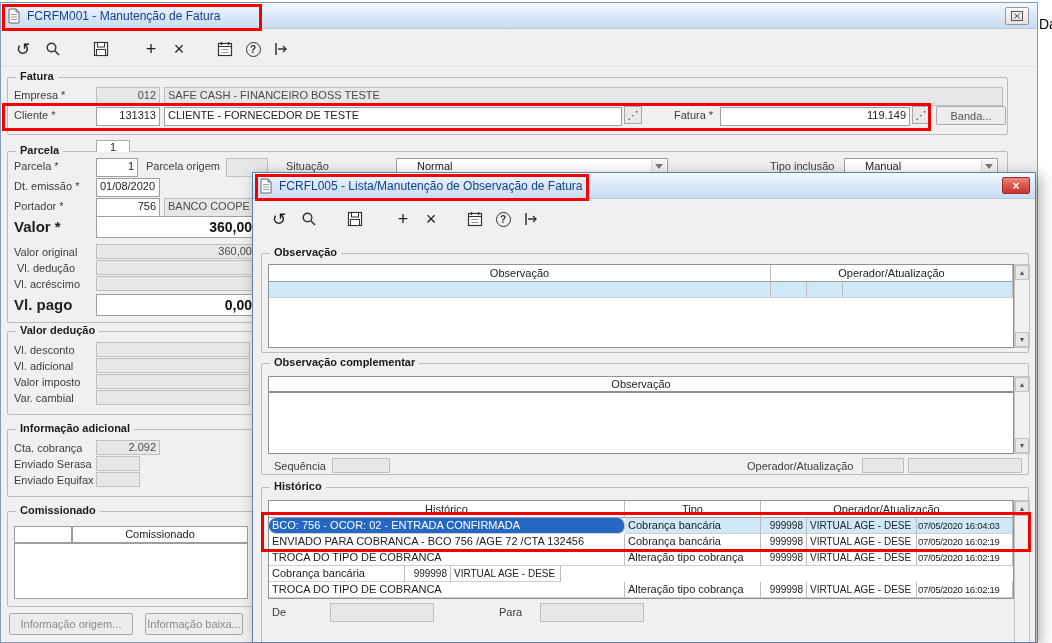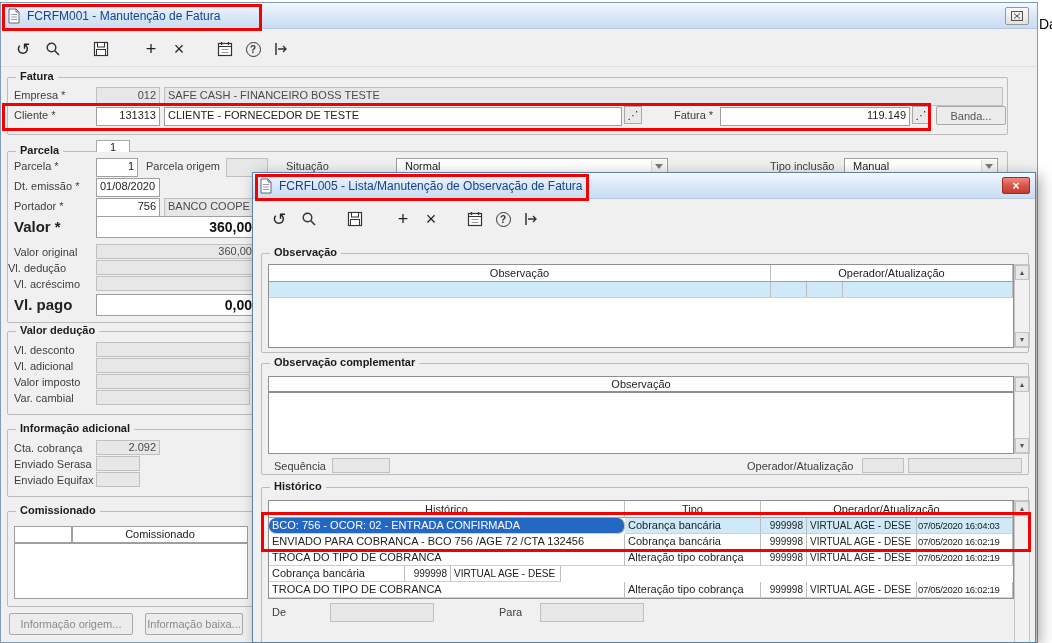--- a/index.html
+++ b/index.html
@@ -19,21 +19,21 @@
   .group { position:absolute; border:1px solid #bcbcbc; border-radius:2px; }
   .glabel { position:absolute; top:-8px; left:8px; background:#f0f0f0; padding:0 4px; font-weight:bold; color:#1b1b1b; white-space:nowrap; }
   .lbl { position:absolute; color:#3d3d3d; white-space:nowrap; }
   .biglbl { position:absolute; font-size:15px; font-weight:bold; color:#222; white-space:nowrap; }
   .fld { position:absolute; height:19px; background:#fff; border:1px solid #9f9f9f; padding:1px 3px;
          line-height:12px; white-space:nowrap; overflow:hidden; }
   .fld.ro { background:#e7e7e7; border-color:#c0c0c0; color:#4a4a4a; }
   .fld.num { text-align:right; }
   .fld.h15 { height:15px; line-height:11px; }
   .fld.big { height:22px; font-size:14px; font-weight:bold; line-height:18px; color:#111; }
-  .sel { position:absolute; height:17px; background:#fff; border:1px solid #9f9f9f; padding:1px 18px 1px 8px; line-height:13px; white-space:nowrap; }
+  .sel { position:absolute; height:17px; background:#fff; border:1px solid #9f9f9f; padding:1px 18px 1px 20px; line-height:13px; white-space:nowrap; }
   .arrow-box { position:absolute; right:1px; top:1px; bottom:1px; width:15px; background:#f4f4f4; border-left:1px solid #ddd;
                display:flex; align-items:center; justify-content:center; }
   .caret { width:0; height:0; border-left:4px solid transparent; border-right:4px solid transparent; border-top:5px solid #7a7a7a; }
   .btn { position:absolute; background:#ececec; border:1px solid #a8a8a8; border-radius:2px; color:#555;
          display:flex; align-items:center; justify-content:center; white-space:nowrap; }
   .mini-btn { position:absolute; width:18px; height:18px; background:#e9e9e9; border:1px solid #a8a8a8;
               display:flex; align-items:center; justify-content:center; font-size:11px; color:#333; line-height:1; }
   .tab1 { position:absolute; background:#fff; border:1px solid #aaa; border-bottom:none; text-align:center; line-height:12px; }
   .grid { position:absolute; background:#fff; border:1px solid #909090; overflow:hidden; }
   .grow { display:flex; height:16px; }
@@ -164,21 +164,21 @@
 
     <span class="lbl" style="left:6px;top:48px;">Portador *</span>
     <div class="fld num" style="left:88px;top:46px;width:64px;">756</div>
     <div class="fld ro" style="left:156px;top:46px;width:150px;">BANCO COOPE</div>
 
     <span class="biglbl" style="left:6px;top:66px;">Valor *</span>
     <div class="fld big num" style="left:88px;top:64px;width:160px;">360,00</div>
 
     <span class="lbl" style="left:6px;top:94px;">Valor original</span>
     <div class="fld ro num h15" style="left:88px;top:92px;width:160px;">360,00</div>
-    <span class="lbl" style="left:0;top:110px;">Vl. dedução</span>
+    <span class="lbl" style="left:9px;top:110px;">Vl. dedução</span>
     <div class="fld ro num h15" style="left:88px;top:108px;width:160px;"></div>
     <span class="lbl" style="left:6px;top:126px;">Vl. acréscimo</span>
     <div class="fld ro num h15" style="left:88px;top:124px;width:160px;"></div>
 
     <span class="biglbl" style="left:6px;top:144px;">Vl. pago</span>
     <div class="fld big num" style="left:88px;top:142px;width:160px;">0,00</div>
   </div>
 
   <div class="group" style="left:6px;top:328px;width:247px;height:84px;">
     <span class="glabel">Valor dedução</span>

